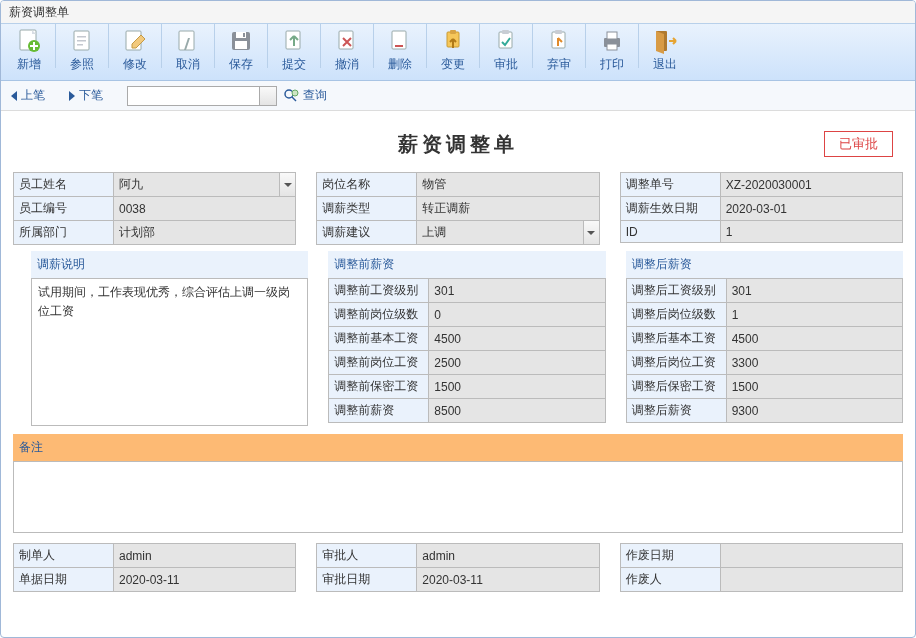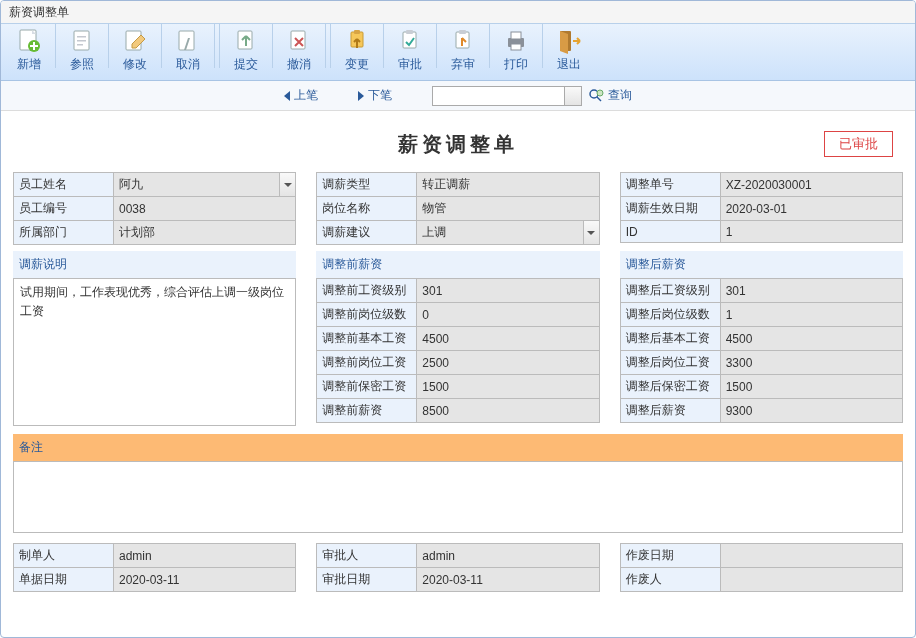--- a/index.html
+++ b/index.html
@@ -63,23 +63,23 @@
     height: 44px;
     background: #b8d0ea;
     margin: 0 2px;
   }
   .navbar {
     height: 30px;
     background: #f5f8fc;
     border-bottom: 1px solid #dcdcdc;
     display: flex;
     align-items: center;
-    justify-content: center;
+    justify-content: flex-start;
     padding: 0 10px;
-    gap: 40px;
+    gap: 24px;
   }
   .nav-link {
     color: #2a5a9a;
     cursor: pointer;
     display: flex;
     align-items: center;
     gap: 4px;
     font-size: 12px;
   }
   .search-wrap {
@@ -177,20 +177,21 @@
     content: '';
     width: 0; height: 0;
     border-left: 4px solid transparent;
     border-right: 4px solid transparent;
     border-top: 4px solid #555;
   }
   .section {
     display: flex;
     gap: 20px;
     margin-top: 4px;
+    margin-left: 18px;
   }
   .section .block {
     flex: 1;
   }
   .block-header {
     background: #eaf2fc;
     color: #2a5a9a;
     padding: 5px 6px;
     font-size: 12px;
   }
@@ -278,20 +279,31 @@
     <div class="tool-btn">
       <span class="ico">
         <svg width="26" height="26">
             <rect x="4" y="3" width="15" height="19" rx="1" fill="#fff" stroke="#9aa"></rect>
             <path d="M13 10 L9 22 L11 22 L15 10 Z" fill="#9aa"></path>
           </svg>
       </span>
       <span class="lbl">取消</span>
     </div>
     <div class="tool-sep"></div>
+    <div class="tool-btn">
+      <span class="ico">
+        <svg width="26" height="26">
+            <rect x="4" y="4" width="18" height="18" rx="2" fill="#8a9099"></rect>
+            <rect x="8" y="4" width="10" height="6" fill="#fff"></rect>
+            <rect x="15" y="5" width="2" height="4" fill="#8a9099"></rect>
+            <rect x="7" y="13" width="12" height="8" fill="#fff"></rect>
+          </svg>
+      </span>
+      <span class="lbl">保存</span>
+    </div>
     <div class="tool-sep"></div>
     <div class="tool-btn">
       <span class="ico">
         <svg width="26" height="26">
             <rect x="5" y="3" width="14" height="18" rx="1" fill="#fff" stroke="#9aa"></rect>
             <path d="M13 18 L13 8 M13 8 L9 12 M13 8 L17 12" stroke="#7a8" stroke-width="2" fill="none"></path>
           </svg>
       </span>
       <span class="lbl">提交</span>
     </div>
@@ -299,20 +311,29 @@
     <div class="tool-btn">
       <span class="ico">
         <svg width="26" height="26">
             <rect x="5" y="3" width="14" height="18" rx="1" fill="#fff" stroke="#9aa"></rect>
             <path d="M9 10 L17 18 M17 10 L9 18" stroke="#c55" stroke-width="2"></path>
           </svg>
       </span>
       <span class="lbl">撤消</span>
     </div>
     <div class="tool-sep"></div>
+    <div class="tool-btn">
+      <span class="ico">
+        <svg width="26" height="26">
+            <rect x="5" y="3" width="14" height="18" rx="1" fill="#fff" stroke="#9aa"></rect>
+            <path d="M8 18 L16 18" stroke="#c55" stroke-width="2"></path>
+          </svg>
+      </span>
+      <span class="lbl">删除</span>
+    </div>
     <div class="tool-sep"></div>
     <div class="tool-btn">
       <span class="ico">
         <svg width="26" height="26">
             <rect x="7" y="4" width="12" height="15" rx="1" fill="#f6c75a" stroke="#c99b34"></rect>
             <rect x="10" y="2" width="6" height="4" rx="1" fill="#d8a444"></rect>
             <path d="M13 20 L13 11 M13 11 L10 14 M13 11 L16 14" stroke="#b07a18" stroke-width="2" fill="none"></path>
           </svg>
       </span>
       <span class="lbl">变更</span>
@@ -409,26 +430,26 @@
                 <td class="k">所属部门</td>
                 <td class="v">计划部</td>
               </tr>
         </tbody>
           </table>
       </div>
       <div class="col">
         <table class="kv-table">
           <tbody>
               <tr>
+                <td class="k">岗位名称</td>
+                <td class="v">物管</td>
+              </tr>
+          <tr>
                 <td class="k">调薪类型</td>
                 <td class="v">转正调薪</td>
-              </tr>
-          <tr>
-                <td class="k">岗位名称</td>
-                <td class="v">物管</td>
               </tr>
           <tr>
                 <td class="k">调薪建议</td>
                 <td class="v combo"><span>上调</span><span class="combo-btn"></span></td>
               </tr>
         </tbody>
           </table>
       </div>
       <div class="col">
         <table class="kv-table">

